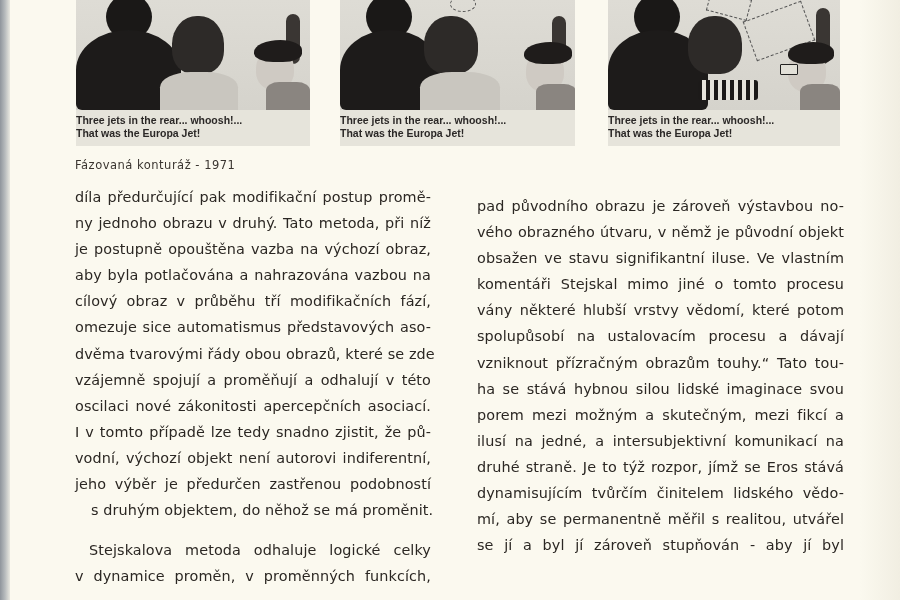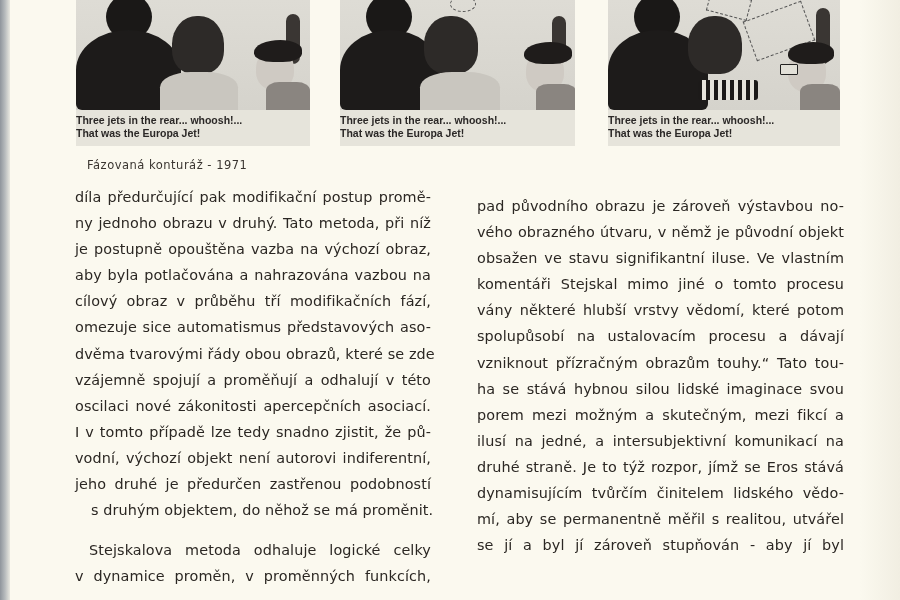--- a/index.html
+++ b/index.html
@@ -38,21 +38,21 @@
   .doodle { position: absolute; border: 1px dashed #555; }
   .caption-band {
     position: absolute; left: 0; right: 0; top: 110px; height: 40px;
     background: #e6e4db;
     font-family: "Liberation Sans", sans-serif;
     font-weight: bold; font-size: 10.5px; line-height: 13px;
     color: #2b2827;
     padding-top: 4px; box-sizing: border-box;
   }
   .fig-caption {
-    position: absolute; left: 87px; top: 158px;
+    position: absolute; left: 75px; top: 158px;
     font-size: 11.5px; letter-spacing: 0.5px; color: #3a3530;
   }
   .column {
     position: absolute; width: 356px;
     font-size: 14.4px; line-height: 26.1px;
     text-align: justify; color: #2b2723;
     letter-spacing: 0.1px;
   }
   .column p { margin: 0; }
   .column .line { display: block; text-align: justify; text-align-last: justify; white-space: nowrap; }
@@ -130,21 +130,21 @@
     <span class="line">ny jednoho obrazu v druhý. Tato metoda, při níž</span>
     <span class="line">je postupně opouštěna vazba na výchozí obraz,</span>
     <span class="line">aby byla potlačována a nahrazována vazbou na</span>
     <span class="line">cílový obraz v průběhu tří modifikačních fází,</span>
     <span class="line">omezuje sice automatismus představových aso-</span>
     <span class="line">dvěma tvarovými řády obou obrazů, které se zde</span>
     <span class="line">vzájemně spojují a proměňují a odhalují v této</span>
     <span class="line">oscilaci nové zákonitosti apercepčních asociací.</span>
     <span class="line">I v tomto případě lze tedy snadno zjistit, že pů-</span>
     <span class="line">vodní, výchozí objekt není autorovi indiferentní,</span>
-    <span class="line">jeho druhé je předurčen zastřenou podobností</span>
+    <span class="line">jeho výběr je předurčen zastřenou podobností</span>
     <span class="line last">s druhým objektem, do něhož se má proměnit.</span>
   </p>
   <div class="para-gap"></div>
   <p>
     <span class="line indent">Stejskalova metoda odhaluje logické celky</span>
     <span class="line">v dynamice proměn, v proměnných funkcích,</span>
 
   </p>
 </div>
 

